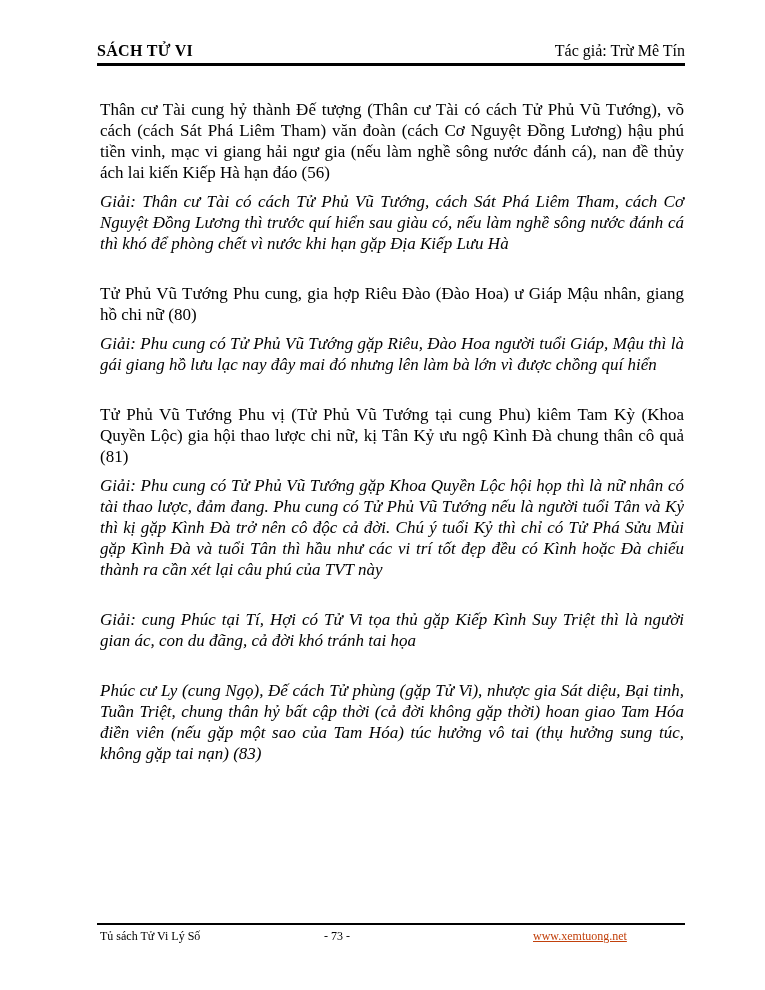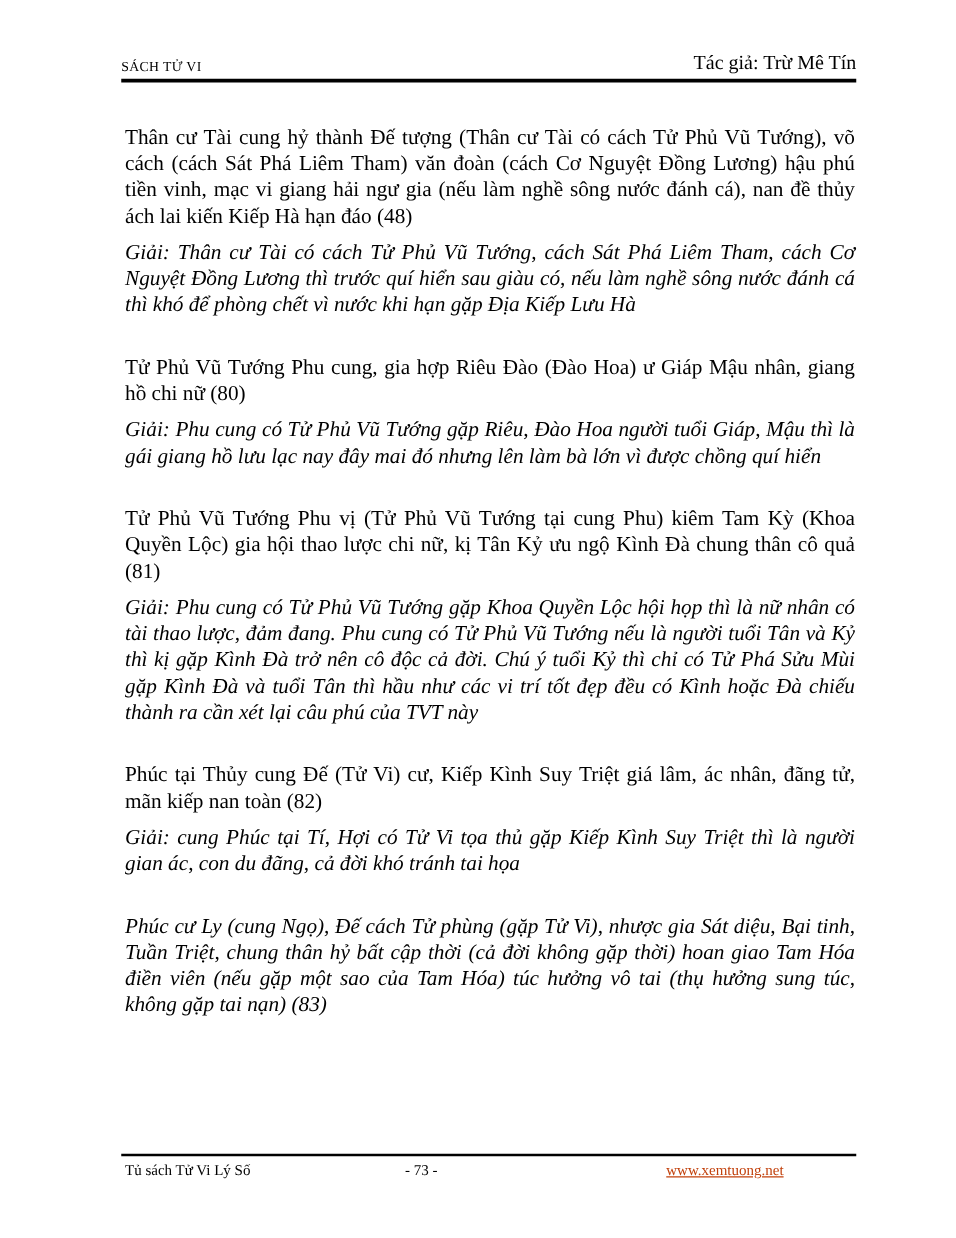--- a/index.html
+++ b/index.html
@@ -21,22 +21,22 @@
     top: 42px;
     left: 97px;
     right: 80px;
     display: flex;
     justify-content: space-between;
     align-items: flex-end;
     border-bottom: 3px solid #000000;
     padding-bottom: 3px;
   }
   .header-title {
-    font-size: 11px;
-    font-weight: normal;
+    font-size: 16px;
+    font-weight: bold;
     letter-spacing: 0.3px;
   }
   .header-author {
     font-size: 16px;
     font-weight: normal;
   }
   .content {
     position: absolute;
     top: 99px;
     left: 100px;
@@ -95,33 +95,32 @@
 
 <div class="page">
 
   <div class="header">
     <span class="header-title">SÁCH TỬ VI</span>
     <span class="header-author">Tác giả: Trừ Mê Tín</span>
   </div>
 
   <main class="content">
       <section class="section">
-        <p class="para">Thân cư Tài cung hỷ thành Đế tượng (Thân cư Tài có cách Tử Phủ Vũ Tướng), võ cách (cách Sát Phá Liêm Tham) văn đoàn (cách Cơ Nguyệt Đồng Lương) hậu phú tiền vinh, mạc vi giang hải ngư gia (nếu làm nghề sông nước đánh cá), nan đề thủy ách  lai kiến Kiếp Hà hạn đáo  (48)</p>
+        <p class="para">Thân cư Tài cung hỷ thành Đế tượng (Thân cư Tài có cách Tử Phủ Vũ Tướng), võ cách (cách Sát Phá Liêm Tham) văn đoàn (cách Cơ Nguyệt Đồng Lương) hậu phú tiền vinh, mạc vi giang hải ngư gia (nếu làm nghề sông nước đánh cá), nan đề thủy ách  lai kiến Kiếp Hà hạn đáo  (56)</p>
         <p class="para">Giải: Thân cư Tài có cách Tử Phủ Vũ Tướng, cách Sát Phá Liêm Tham, cách Cơ Nguyệt Đồng Lương thì trước quí hiển sau giàu có, nếu làm nghề sông nước đánh cá  thì khó để phòng chết vì nước khi hạn gặp Địa Kiếp Lưu Hà</p>
       </section>
       <section class="section">
         <p class="para">Tử Phủ Vũ Tướng Phu cung, gia hợp Riêu Đào (Đào Hoa) ư Giáp Mậu nhân, giang hồ chi nữ (80)</p>
         <p class="para">Giải: Phu cung có Tử Phủ Vũ Tướng gặp Riêu, Đào Hoa người tuổi Giáp, Mậu thì là gái giang hồ lưu lạc nay đây mai đó nhưng lên làm bà lớn vì được chồng quí hiển</p>
       </section>
       <section class="section">
         <p class="para">Tử Phủ Vũ Tướng Phu vị (Tử Phủ Vũ Tướng tại cung Phu) kiêm Tam Kỳ (Khoa Quyền Lộc) gia hội thao lược chi nữ, kị Tân Kỷ ưu ngộ Kình Đà chung thân cô quả  (81)</p>
         <p class="para">Giải: Phu cung có Tử Phủ Vũ Tướng gặp Khoa Quyền Lộc hội họp thì là nữ nhân có tài thao lược, đảm đang.  Phu cung có Tử Phủ Vũ Tướng nếu là người tuổi Tân và Kỷ thì kị gặp Kình Đà trở nên cô độc cả đời. Chú ý tuổi Kỷ thì chỉ có Tử Phá Sửu Mùi gặp Kình Đà và tuổi Tân thì hầu như các vi trí tốt đẹp đều có Kình hoặc Đà chiếu thành ra cần xét lại câu phú của TVT này</p>
       </section>
       <section class="section">
-        <p class="para">Phúc tại Thủy cung  Đế (Tử Vi) cư, Kiếp Kình Suy Triệt giá lâm, ác nhân,  đãng tử, mãn kiếp nan toàn (82)</p>
         <p class="para">Giải: cung Phúc tại Tí, Hợi có Tử Vi tọa thủ gặp Kiếp Kình Suy Triệt thì là người gian ác, con du đãng, cả đời khó tránh tai họa</p>
       </section>
       <section class="section">
         <p class="para">Phúc cư Ly (cung Ngọ), Đế cách Tử phùng (gặp Tử Vi), nhược gia Sát diệu, Bại tinh, Tuần Triệt, chung thân hỷ bất cập thời (cả đời không gặp thời) hoan giao Tam Hóa điền viên (nếu gặp một sao của Tam Hóa) túc hưởng vô tai (thụ hưởng sung túc, không gặp tai nạn) (83)</p>
       </section>
     </main>
 
   <div class="footer">
     <div class="footer-inner">
       <span class="footer-series">Tủ sách Tử Vi Lý Số</span>

